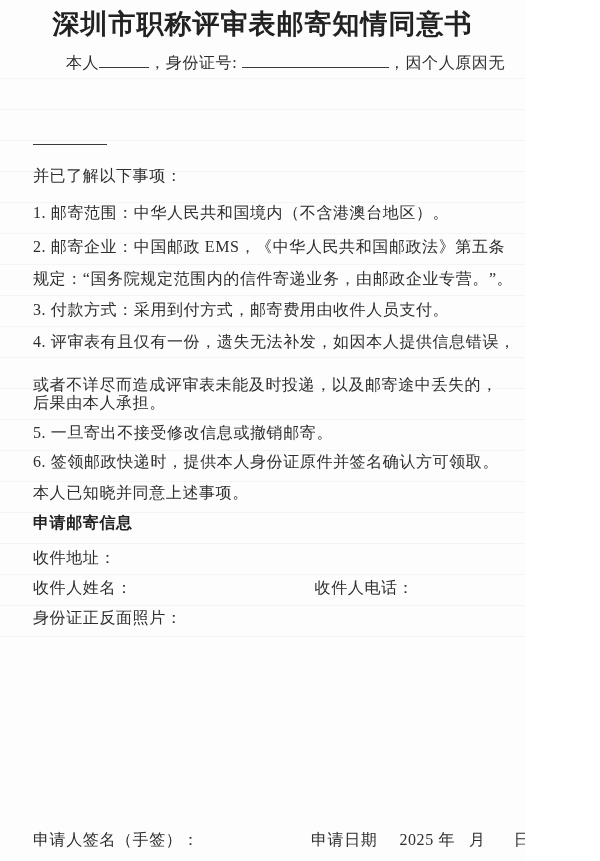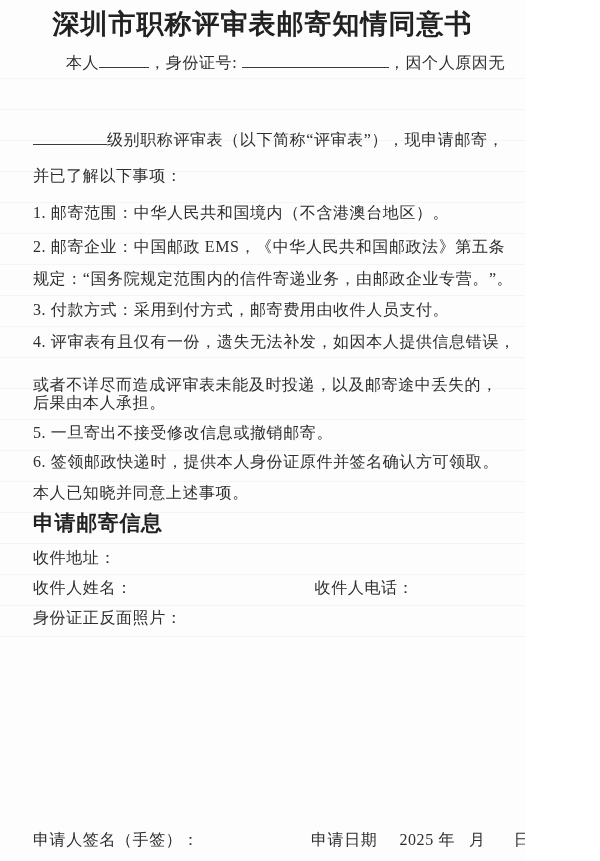--- a/index.html
+++ b/index.html
@@ -45,41 +45,41 @@
     left:33px;
     height:24px;
     font-size:16px;
     line-height:22px;
     letter-spacing:0.6px;
     white-space:nowrap;
   }
   .line.bold{
     font-weight:700;
     font-family:"Liberation Sans","DejaVu Sans",sans-serif;
-    font-size:21px;
+    font-size:16px;
     color:#222;
   }
   .seg{white-space:pre;}
   .blank{
     display:inline-block;
     height:1em;
     border-bottom:1.5px solid var(--rule-color);
     vertical-align:baseline;
   }
   .gap{display:inline-block;height:1px;}
 </style>
 </head>
 <body>
 
 <div class="page">
   <div class="artifacts"></div>
   <h1 class="title">深圳市职称评审表邮寄知情同意书</h1>
   <div class="doc-body">
       <div class="line" style="top: 51px; left: 66px;"><span class="seg">本人</span><span class="blank" style="width: 50px;"></span><span class="seg">，身份证号: </span><span class="blank" style="width: 147px;"></span><span class="seg">，因个人原因无</span></div>
-      <div class="line" style="top: 128px;"><span class="blank" style="width: 74px;"></span><span class="seg">级别职称评审表（以下简称“评审表”），现申请邮寄，</span></div>
+      <div class="line" style="top: 128px;"><span class="blank" style="width: 74px;"></span></div>
       <div class="line" style="top: 165px;"><span class="seg">并已了解以下事项：</span></div>
       <div class="line" style="top: 202px;"><span class="seg">1. 邮寄范围：中华人民共和国境内（不含港澳台地区）。</span></div>
       <div class="line" style="top: 236px;"><span class="seg">2. 邮寄企业：中国邮政 EMS，《中华人民共和国邮政法》第五条</span></div>
       <div class="line" style="top: 268px;"><span class="seg">规定：“国务院规定范围内的信件寄递业务，由邮政企业专营。”。</span></div>
       <div class="line" style="top: 299px;"><span class="seg">3. 付款方式：采用到付方式，邮寄费用由收件人员支付。</span></div>
       <div class="line" style="top: 331px;"><span class="seg">4. 评审表有且仅有一份，遗失无法补发，如因本人提供信息错误，</span></div>
       <div class="line" style="top: 362px; margin-top: 12px;"><span class="seg">或者不详尽而造成评审表未能及时投递，以及邮寄途中丢失的，</span></div>
       <div class="line" style="top: 392px;"><span class="seg">后果由本人承担。</span></div>
       <div class="line" style="top: 422px;"><span class="seg">5. 一旦寄出不接受修改信息或撤销邮寄。</span></div>
       <div class="line" style="top: 451px;"><span class="seg">6. 签领邮政快递时，提供本人身份证原件并签名确认方可领取。</span></div>

